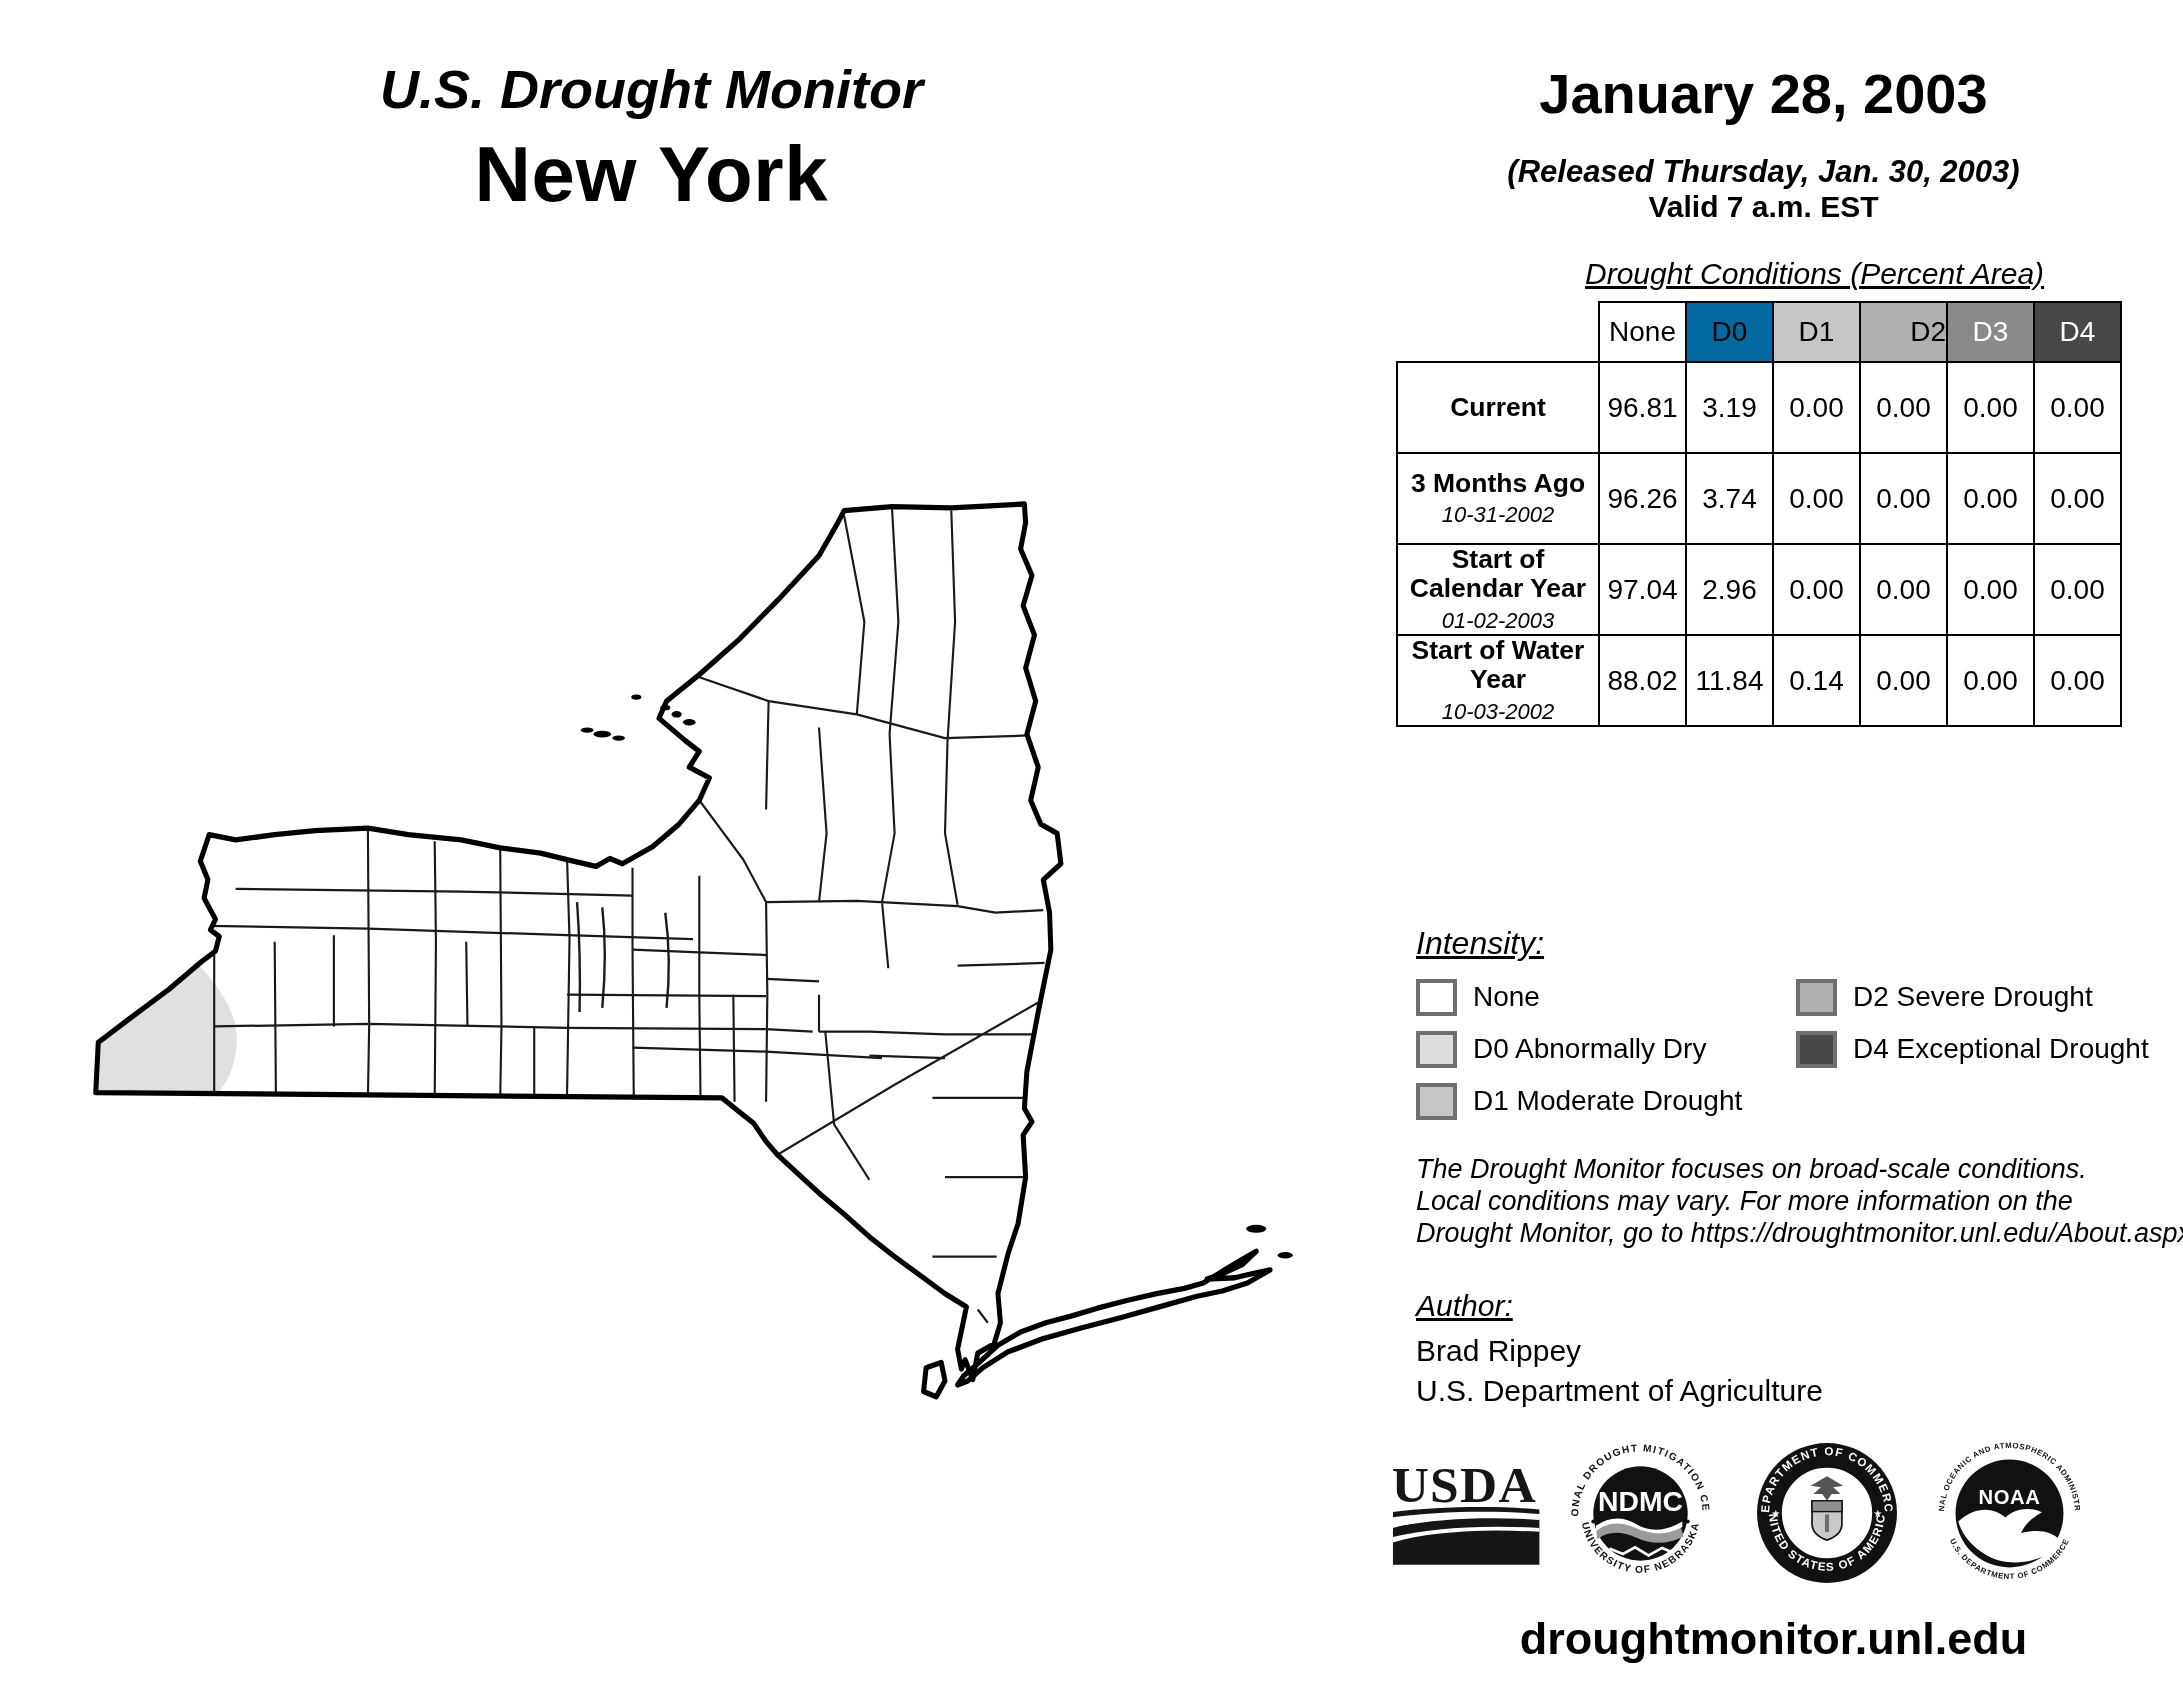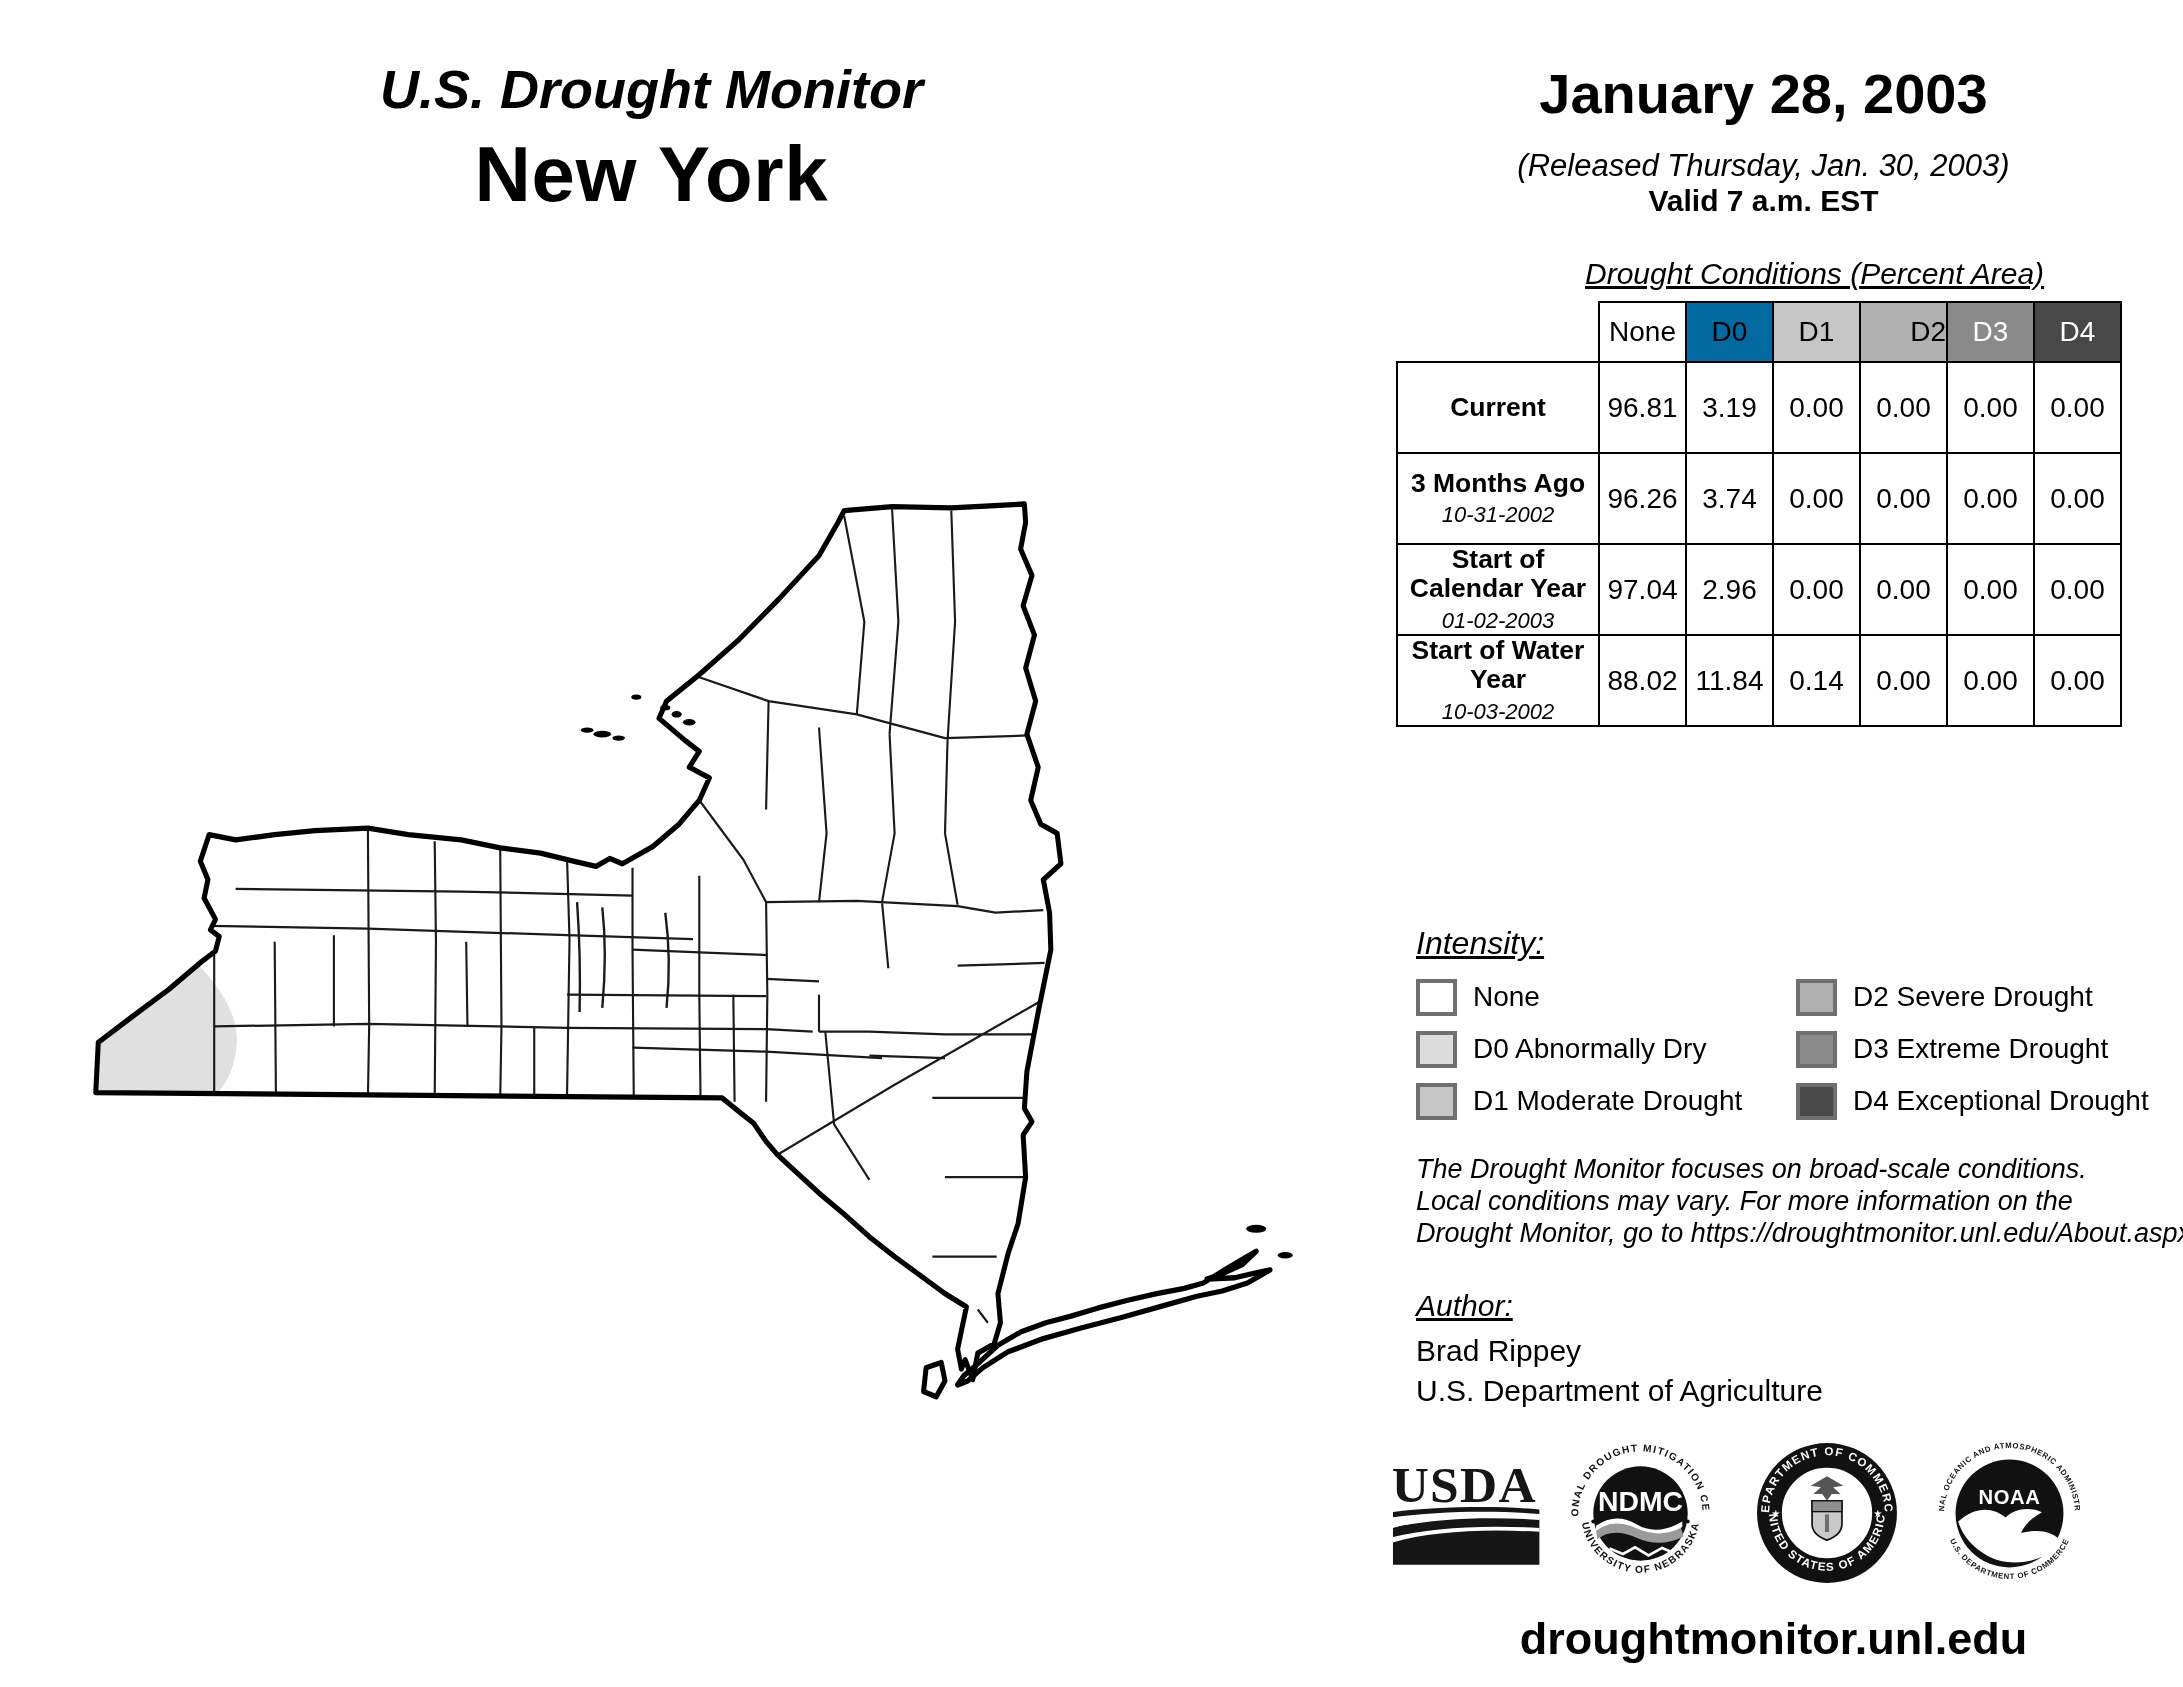--- a/index.html
+++ b/index.html
@@ -7,21 +7,21 @@
        font-family:"Liberation Sans",sans-serif;color:#000;}
   .abs{position:absolute;}
 
   
   .title-block{left:172px;top:58px;width:959px;text-align:center;}
   .main-title{font-size:54px;font-weight:700;font-style:italic;}
   .state-title{font-size:78px;font-weight:700;margin-top:9.3px;letter-spacing:0.7px;}
 
   .date-block{left:1416px;top:61px;width:695px;text-align:center;}
   .big-date{font-size:56px;font-weight:700;}
-  .released{font-size:31px;font-weight:400;font-style:italic;margin-top:22px;}
+  .released{font-size:31px;font-weight:700;font-style:italic;margin-top:28px;}
   .valid{font-size:30px;font-weight:700;}
 
   
   .tbl-title{left:1585px;top:257px;width:562px;text-align:left;
              font-size:30px;font-style:italic;text-decoration:underline;}
   table.cond{position:absolute;left:1396px;top:301px;border-collapse:collapse;}
   table.cond td{border:2.6px solid #000;text-align:center;vertical-align:middle;
                 padding:0;font-size:28px;}
   table.cond tr{height:91px;}
   table.cond tr:first-child{height:60px;}
@@ -192,24 +192,20 @@
   </div>
   <div class="leg-item">
     <div class="swatch" style="background-color: rgb(198, 198, 198);"></div>
     <span class="leg-label">D1 Moderate Drought</span>
   </div>
   <div class="leg-item">
     <div class="swatch" style="background-color: rgb(176, 176, 176);"></div>
     <span class="leg-label">D2 Severe Drought</span>
   </div>
   <div class="leg-item">
-    <div class="swatch" style="background-color: rgb(138, 138, 138);"></div>
-    <span class="leg-label">D3 Extreme Drought</span>
-  </div>
-  <div class="leg-item">
     <div class="swatch" style="background-color: rgb(72, 72, 72);"></div>
     <span class="leg-label">D4 Exceptional Drought</span>
   </div>
 </div>
 
 <div class="abs disclaimer">
   <div>The Drought Monitor focuses on broad-scale conditions.</div>
   <div>Local conditions may vary. For more information on the</div>
   <div>Drought Monitor, go to https://droughtmonitor.unl.edu/About.aspx</div>
 </div>

